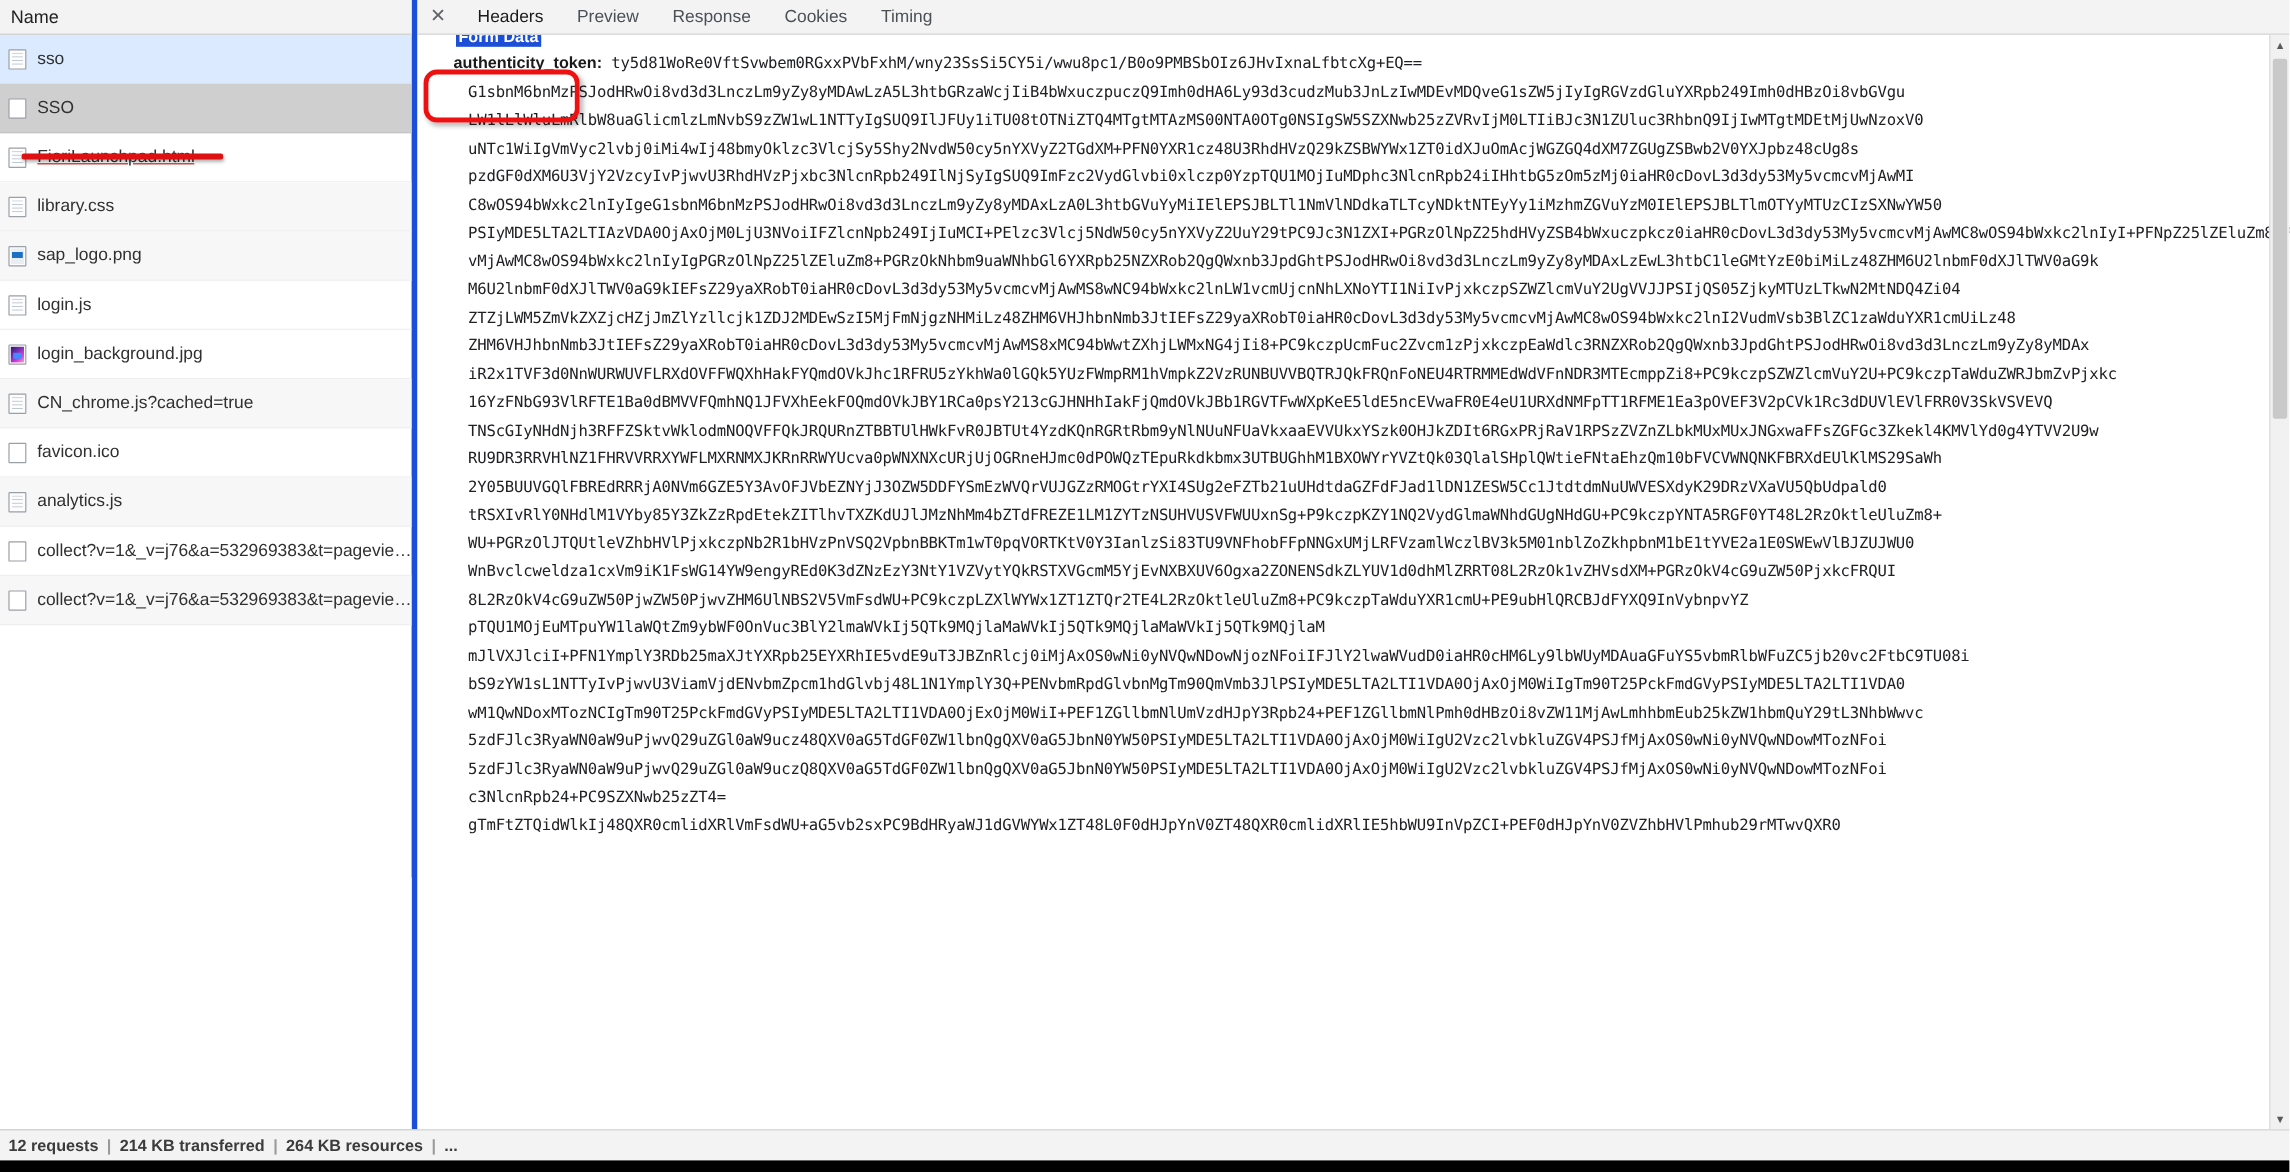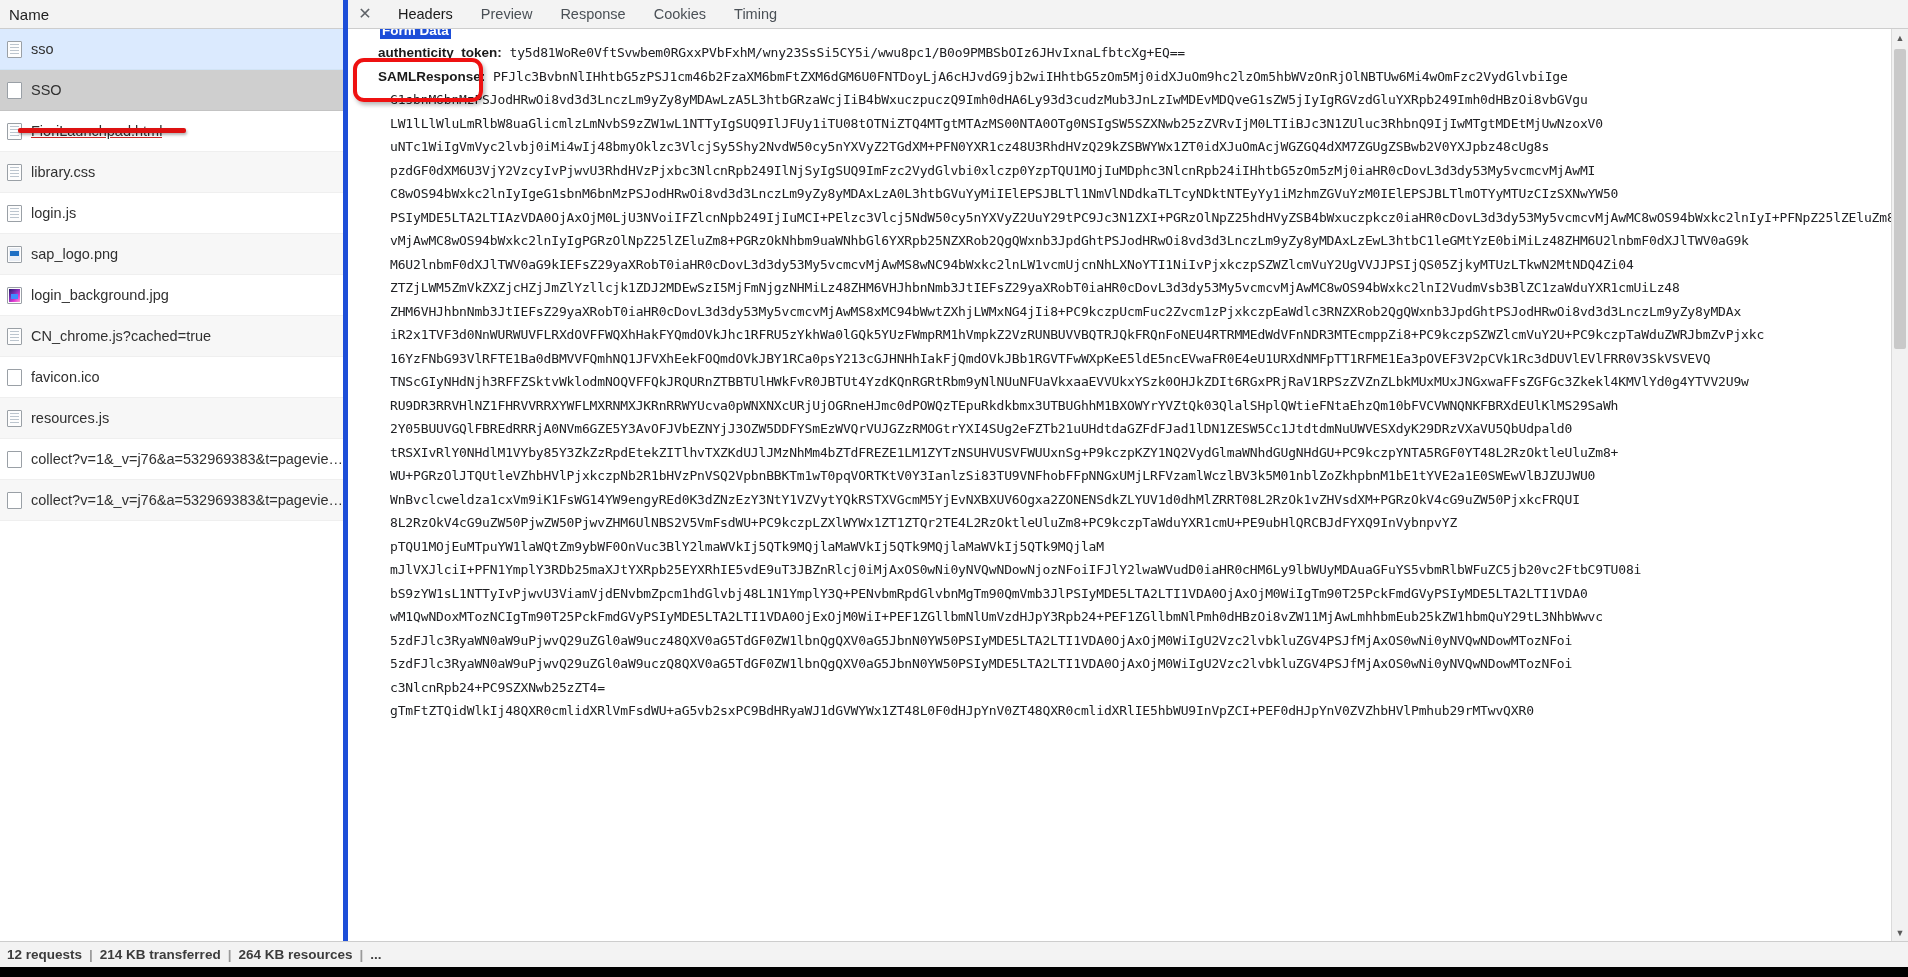--- a/index.html
+++ b/index.html
@@ -324,43 +324,43 @@
             <span class="req-label">SSO</span>
           </div>
           <div class="req-row">
             <span class="ficon doc"></span>
             <span class="req-label underlined">FioriLaunchpad.html</span>
           </div>
           <div class="req-row stripe">
             <span class="ficon doc"></span>
             <span class="req-label">library.css</span>
           </div>
-          <div class="req-row">
-            <span class="ficon doc"></span>
-            <span class="req-label">login.js</span>
-          </div>
           <div class="req-row stripe">
             <span class="ficon img-png"></span>
             <span class="req-label">sap_logo.png</span>
           </div>
           <div class="req-row">
+            <span class="ficon doc"></span>
+            <span class="req-label">login.js</span>
+          </div>
+          <div class="req-row">
             <span class="ficon img-jpg"></span>
             <span class="req-label">login_background.jpg</span>
           </div>
           <div class="req-row stripe">
             <span class="ficon doc"></span>
             <span class="req-label">CN_chrome.js?cached=true</span>
           </div>
           <div class="req-row">
             <span class="ficon blank"></span>
             <span class="req-label">favicon.ico</span>
           </div>
           <div class="req-row stripe">
             <span class="ficon doc"></span>
-            <span class="req-label">resources.js</span>
+            <span class="req-label">analytics.js</span>
           </div>
           <div class="req-row">
             <span class="ficon blank"></span>
             <span class="req-label">collect?v=1&amp;_v=j76&amp;a=532969383&amp;t=pageview&amp;...</span>
           </div>
           <div class="req-row stripe">
             <span class="ficon blank"></span>
             <span class="req-label">collect?v=1&amp;_v=j76&amp;a=532969383&amp;t=pageview&amp;...</span>
           </div>
         </div>
@@ -382,21 +382,20 @@
 
       <div class="content-scroll">
         <div class="content-inner" id="content-inner">
 
           <div class="partial-top">
             <span class="sel">Form Data</span>
           </div>
 
           <div id="form-lines">
               <div class="form-line"><span class="key">authenticity_token:</span><span> ty5d81WoRe0VftSvwbem0RGxxPVbFxhM/wny23SsSi5CY5i/wwu8pc1/B0o9PMBSbOIz6JHvIxnaLfbtcXg+EQ==</span></div>
-              <div class="form-line"><span class="key">SAMLResponse:</span><span> PFJlc3BvbnNlIHhtbG5zPSJ1cm46b2FzaXM6bmFtZXM6dGM6U0FNTDoyLjA6cHJvdG9jb2wiIHhtbG5zOm5Mj0idXJuOm9hc2lzOm5hbWVzOnRjOlNBTUw6Mi4wOmFzc2VydGlvbiIge</span></div>
             </div>
           <div id="wrap-lines">
               <div class="wrapline">G1sbnM6bnMzPSJodHRwOi8vd3d3LnczLm9yZy8yMDAwLzA5L3htbGRzaWcjIiB4bWxuczpuczQ9Imh0dHA6Ly93d3cudzMub3JnLzIwMDEvMDQveG1sZW5jIyIgRGVzdGluYXRpb249Imh0dHBzOi8vbGVgu</div>
               <div class="wrapline">LW1lLlWluLmRlbW8uaGlicmlzLmNvbS9zZW1wL1NTTyIgSUQ9IlJFUy1iTU08tOTNiZTQ4MTgtMTAzMS00NTA0OTg0NSIgSW5SZXNwb25zZVRvIjM0LTIiBJc3N1ZUluc3RhbnQ9IjIwMTgtMDEtMjUwNzoxV0</div>
               <div class="wrapline">uNTc1WiIgVmVyc2lvbj0iMi4wIj48bmyOklzc3VlcjSy5Shy2NvdW50cy5nYXVyZ2TGdXM+PFN0YXR1cz48U3RhdHVzQ29kZSBWYWx1ZT0idXJuOmAcjWGZGQ4dXM7ZGUgZSBwb2V0YXJpbz48cUg8s</div>
               <div class="wrapline">pzdGF0dXM6U3VjY2VzcyIvPjwvU3RhdHVzPjxbc3NlcnRpb249IlNjSyIgSUQ9ImFzc2VydGlvbi0xlczp0YzpTQU1MOjIuMDphc3NlcnRpb24iIHhtbG5zOm5zMj0iaHR0cDovL3d3dy53My5vcmcvMjAwMI</div>
               <div class="wrapline">C8wOS94bWxkc2lnIyIgeG1sbnM6bnMzPSJodHRwOi8vd3d3LnczLm9yZy8yMDAxLzA0L3htbGVuYyMiIElEPSJBLTl1NmVlNDdkaTLTcyNDktNTEyYy1iMzhmZGVuYzM0IElEPSJBLTlmOTYyMTUzCIzSXNwYW50</div>
               <div class="wrapline">PSIyMDE5LTA2LTIAzVDA0OjAxOjM0LjU3NVoiIFZlcnNpb249IjIuMCI+PElzc3Vlcj5NdW50cy5nYXVyZ2UuY29tPC9Jc3N1ZXI+PGRzOlNpZ25hdHVyZSB4bWxuczpkcz0iaHR0cDovL3d3dy53My5vcmcvMjAwMC8wOS94bWxkc2lnIyI+PFNpZ25lZEluZm8+PENhbm9</div>
               <div class="wrapline">vMjAwMC8wOS94bWxkc2lnIyIgPGRzOlNpZ25lZEluZm8+PGRzOkNhbm9uaWNhbGl6YXRpb25NZXRob2QgQWxnb3JpdGhtPSJodHRwOi8vd3d3LnczLm9yZy8yMDAxLzEwL3htbC1leGMtYzE0biMiLz48ZHM6U2lnbmF0dXJlTWV0aG9k</div>
               <div class="wrapline">M6U2lnbmF0dXJlTWV0aG9kIEFsZ29yaXRobT0iaHR0cDovL3d3dy53My5vcmcvMjAwMS8wNC94bWxkc2lnLW1vcmUjcnNhLXNoYTI1NiIvPjxkczpSZWZlcmVuY2UgVVJJPSIjQS05ZjkyMTUzLTkwN2MtNDQ4Zi04</div>

